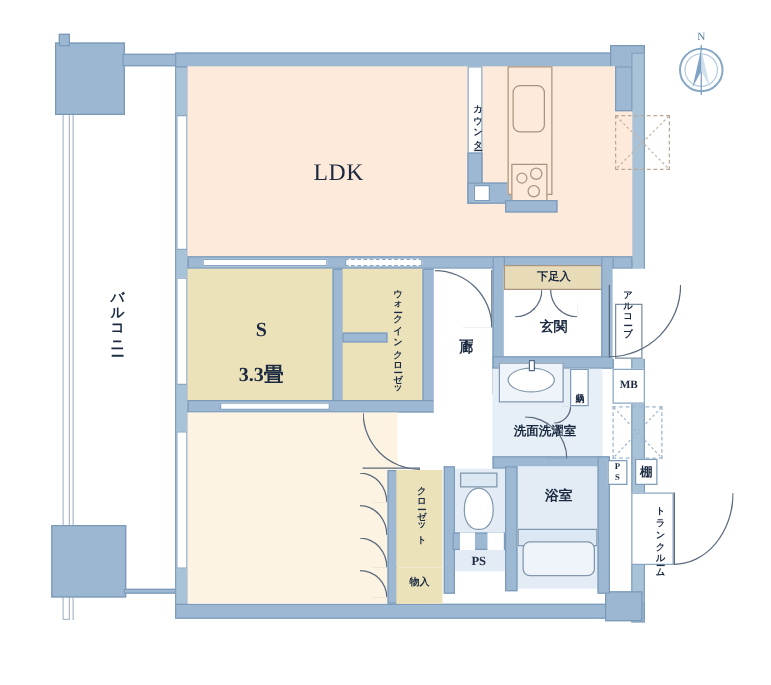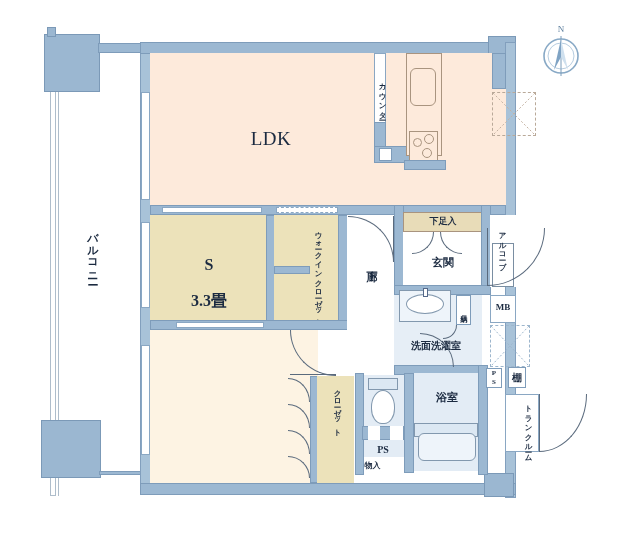--- a/index.html
+++ b/index.html
@@ -271,21 +271,21 @@
 
   <div class="arc arc-tr" style="left:288px;top:378px;width:22px;height:24px;"></div>
   <div class="arc arc-tr" style="left:288px;top:404px;width:22px;height:24px;"></div>
   <div class="arc arc-tr" style="left:288px;top:430px;width:22px;height:24px;"></div>
   <div class="arc arc-tr" style="left:288px;top:456px;width:22px;height:22px;"></div>
 
   <div class="ab r-tatami" style="left:317px;top:376px;width:37px;height:78px;"></div>
   <div class="lbl lbl-tiny vert" style="left:329px;top:384px;width:12px;">クローゼット</div>
 
   <div class="ab r-tatami" style="left:317px;top:454px;width:37px;height:29px;"></div>
-  <div class="lbl lbl-tiny" style="left:317px;top:462px;width:37px;font-size:8px;padding-left:37px;">物入</div>
+  <div class="lbl lbl-tiny" style="left:317px;top:462px;width:37px;font-size:8px;">物入</div>
 
   <div class="boxlbl" style="left:486px;top:368px;width:16px;height:20px;font-size:7px;">
     <span class="vert">PS</span>
   </div>
   <div class="boxlbl" style="left:508px;top:367px;width:18px;height:21px;font-size:10px;">
     <span>棚</span>
   </div>
 
   <div class="ab r-white" style="left:505px;top:394px;width:34px;height:58px;border:1px solid #8aa7c3;"></div>
   <div class="lbl lbl-tiny vert" style="left:512px;top:400px;width:20px;">トランクルーム</div>

